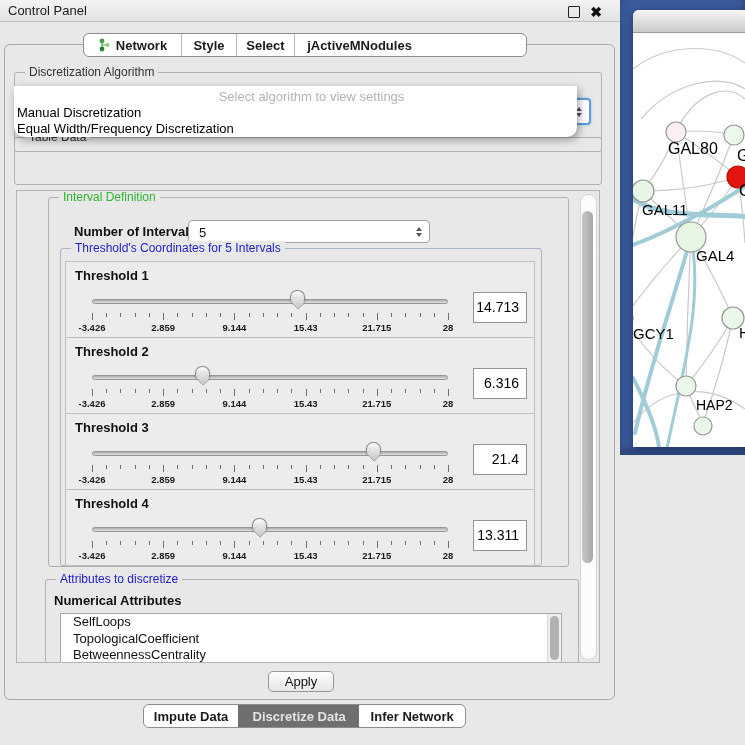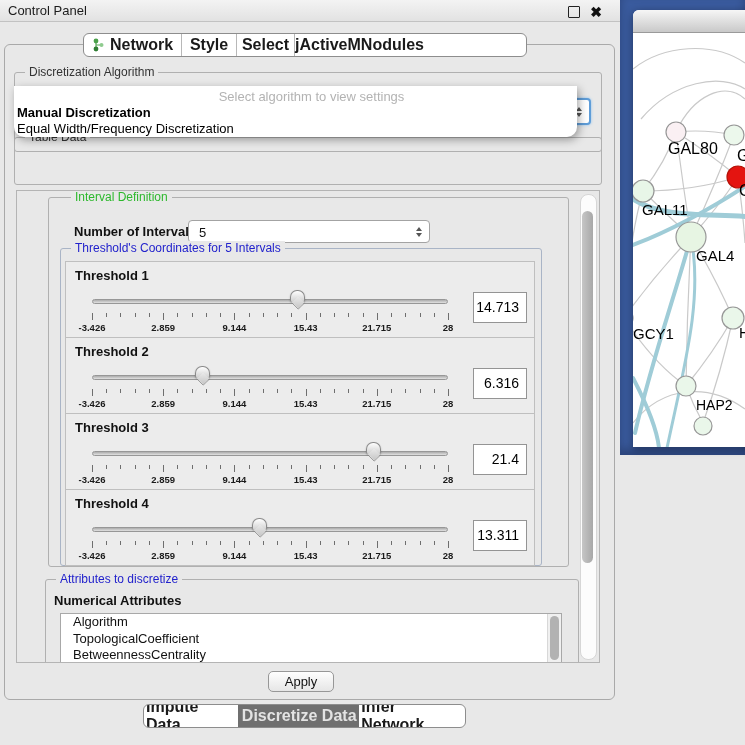--- a/index.html
+++ b/index.html
@@ -14,51 +14,51 @@
     font-size:13px;color:#1c1c1c;line-height:22px;padding-left:8px;box-sizing:border-box;}
   .cp-float{position:absolute;right:40px;top:6px;width:10px;height:10px;border:1.5px solid #222;border-radius:1px;}
   .cp-close{position:absolute;right:18px;top:1px;font-size:14px;font-weight:bold;color:#111;line-height:22px;}
 
   .cp-border{position:absolute;left:4px;top:44px;width:611px;height:656px;
     border:1px solid #a9a9a9;border-radius:6px;background:#e8e8e8;box-sizing:border-box;}
 
   
   .tabbar{position:absolute;display:flex;height:24px;background:#fff;border:1px solid #8d8d8d;
     border-radius:6px;overflow:hidden;z-index:20;box-sizing:border-box;}
-  .tabbar .seg{display:flex;align-items:center;justify-content:center;font-size:16px;font-weight:bold;
+  .tabbar .seg{display:flex;align-items:center;justify-content:center;font-size:13px;font-weight:bold;
     color:#1a1a1a;border-left:1px solid #b8b8b8;box-sizing:border-box;padding:8px 2px;}
   .tabbar .seg:first-child{border-left:none;}
   .tabbar .seg.sel{background:#6f6f6f;color:#e3e3e3;border-left:1px solid #6f6f6f;}
   .tabbar .seg.sel + .seg{border-left:none;}
   .tabbar.top{left:83px;top:33px;width:444px;}
   .tabbar.bottom{left:143px;top:704px;width:323px;}
   .net-tab-icon{margin-right:5px;}
 
   
   .grp{position:absolute;border:1px solid #b0b0b0;border-radius:3px;box-sizing:border-box;}
   .grp>.gtitle{position:absolute;top:-8px;left:10px;background:#e8e8e8;padding:0 4px;
     font-size:12px;color:#333;white-space:nowrap;}
-  .gtitle.green{color:#2db82d;margin-left:12px;}
+  .gtitle.green{color:#2db82d;}
   .gtitle.blue{color:#2222cc;}
 
   
   .combo{position:absolute;background:#fff;border:1px solid #a3a3a3;border-radius:4px;
     font-size:13px;color:#111;box-sizing:border-box;}
   .combo .ctext{position:absolute;left:10px;top:50%;transform:translateY(-50%);white-space:nowrap;}
   .spin{position:absolute;right:7px;top:50%;transform:translateY(-50%);display:flex;flex-direction:column;gap:2px;}
   .spin i{width:0;height:0;border-left:3.5px solid transparent;border-right:3.5px solid transparent;display:block;}
   .spin .up{border-bottom:4.5px solid #555;}
   .spin .dn{border-top:4.5px solid #555;}
   .combo.focus{border:2px solid #5f9dd8;box-shadow:0 0 3px #8fc2ee;}
 
   
   .popup{position:absolute;left:14px;top:86px;width:563px;height:51px;background:#fff;
     border-radius:0 0 10px 10px;box-shadow:2px 3px 9px rgba(0,0,0,.35);z-index:50;}
   .popup .ph{position:absolute;left:0;right:0;top:3px;text-align:center;color:#b3b3b3;font-size:13px;padding-left:32px;}
-  .popup .opt1{position:absolute;left:3px;top:19px;font-size:13px;font-weight:bold;color:#000;}
+  .popup .opt1{position:absolute;left:3px;top:19px;font-size:13px;font-weight:normal;color:#000;}
   .popup .opt2{position:absolute;left:3px;top:35px;font-size:13px;color:#000;}
 
   
   .viewport{position:absolute;left:16px;top:190px;width:584px;height:473px;
     border:1px solid #b4b4b4;background:#e8e8e8;overflow:hidden;box-sizing:border-box;}
   .vscroll{position:absolute;right:2px;top:3px;width:15px;height:464px;background:#fcfcfc;
     border:1px solid #d6d6d6;border-radius:8px;}
   .vthumb{position:absolute;left:1px;top:16px;width:11px;height:352px;border-radius:6px;
     background:linear-gradient(90deg,#c6c6c6,#a8a8a8);}
 
@@ -391,21 +391,21 @@
             <div class="th-value">13.311</div>
           </div>
         </div>
       </div>
 
       <div class="grp" style="left:28px;top:388px;width:534px;height:110px;">
         <span class="gtitle blue">Attributes to discretize</span>
         <div class="attr-head">Numerical Attributes</div>
         <div class="attr-list">
           <div class="attr-list-items">
-              <div class="attr-item">Algorithm</div>
+              <div class="attr-item">SelfLoops</div>
               <div class="attr-item">TopologicalCoefficient</div>
               <div class="attr-item">BetweennessCentrality</div>
             </div>
           <div class="lscroll">
               <div class="lthumb"></div>
             </div>
         </div>
       </div>
 
       <div class="vscroll">

